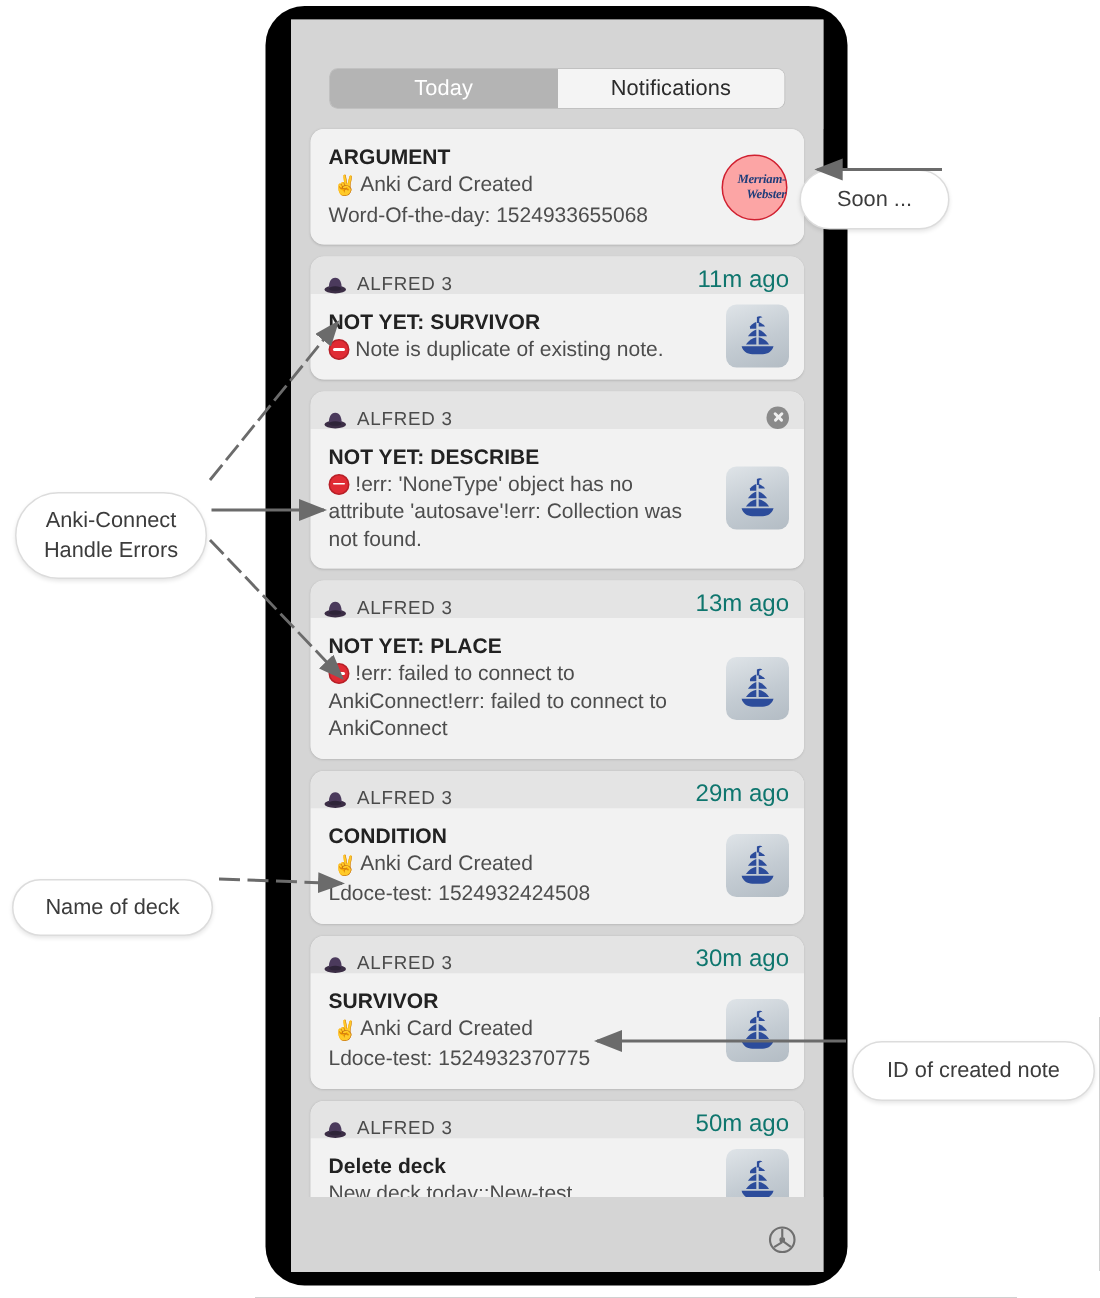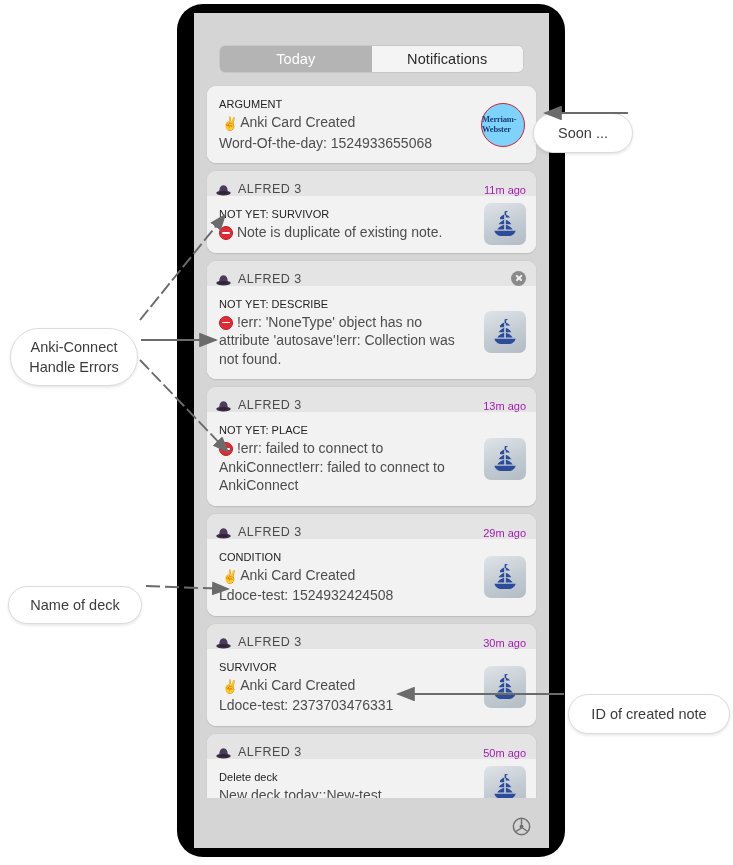--- a/index.html
+++ b/index.html
@@ -85,34 +85,34 @@
     box-sizing: border-box;
   }
   .head-app {
     font-size: 12.5px;
     letter-spacing: 0.5px;
     color: #4a4a4a;
     margin-left: 7px;
     flex: 1 1 auto;
   }
   .head-time {
-    font-size: 11px;
-    color: #a21caf;
+    font-size: 16px;
+    color: #0f766e;
   }
 
   .card-body {
     position: relative;
     padding: 9px 62px 11px 12px;
     background: #f2f2f2;
     min-height: 46px;
     box-sizing: border-box;
   }
   .card-title {
-    font-size: 11px;
-    font-weight: normal;
+    font-size: 14px;
+    font-weight: bold;
     color: #222222;
     line-height: 18px;
     letter-spacing: 0.05px;
   }
   .card-line {
     font-size: 14px;
     color: #4d4d4d;
     line-height: 18.5px;
   }
   .card-line.indent { padding-left: 3px; }
@@ -129,24 +129,24 @@
   }
   .thumb svg { display: block; }
 
   
   .mw-logo {
     position: absolute;
     right: 11px; top: 50%;
     transform: translateY(-50%);
     width: 42px; height: 42px;
     border-radius: 50%;
-    background: #7dd3fc;
+    background: #fca5a5;
     border: 1.6px solid #d02030;
     display: flex; flex-direction: column;
-    align-items: flex-start; justify-content: center;
+    align-items: flex-end; justify-content: center; font-style: italic;
   }
   .mw-logo span {
     font-family: "Liberation Serif", serif;
     font-size: 8.5px;
     font-weight: bold;
     color: #1f3d7a;
     line-height: 9.5px;
     letter-spacing: -0.2px;
   }
 
@@ -419,21 +419,21 @@
           </svg>
           <div class="head-app">ALFRED 3</div>
           <div class="head-time">30m ago</div>
         </div>
         <div class="card-body">
           <div class="card-title">SURVIVOR</div>
           <div class="card-line indent">
             <span class="glyph-victory">✌</span>
             <span>Anki Card Created</span>
           </div>
-          <div class="card-line">Ldoce-test: 2373703476331</div>
+          <div class="card-line">Ldoce-test: 1524932370775</div>
           <div class="thumb">
             <svg width="30" height="30" viewBox="0 0 30 30">
               <g fill="#2c4c9b">
                 <path d="M14.6 2.4c1.4-.8 3-.6 3.7.4-.9-.2-1.6 0-2.1.5l-.1 3h-1.5z"></path>
                 <path d="M10.0 8.6c1.4-1.6 3.0-2.6 4.2-3.0v4.6h-4.2z"></path>
                 <path d="M15.8 5.6c1.3.4 2.9 1.4 4.3 3.0h-4.3z"></path>
                 <path d="M8.6 15.2c1.5-2.2 3.6-3.8 5.6-4.5v4.5z"></path>
                 <path d="M15.8 10.7c2.0.7 4.1 2.3 5.6 4.5h-5.6z"></path>
                 <path d="M7.3 20.6c1.6-2.4 4.0-4.2 6.9-4.8v4.8z"></path>
                 <path d="M15.8 15.8c2.9.6 5.3 2.4 6.9 4.8h-6.9z"></path>

